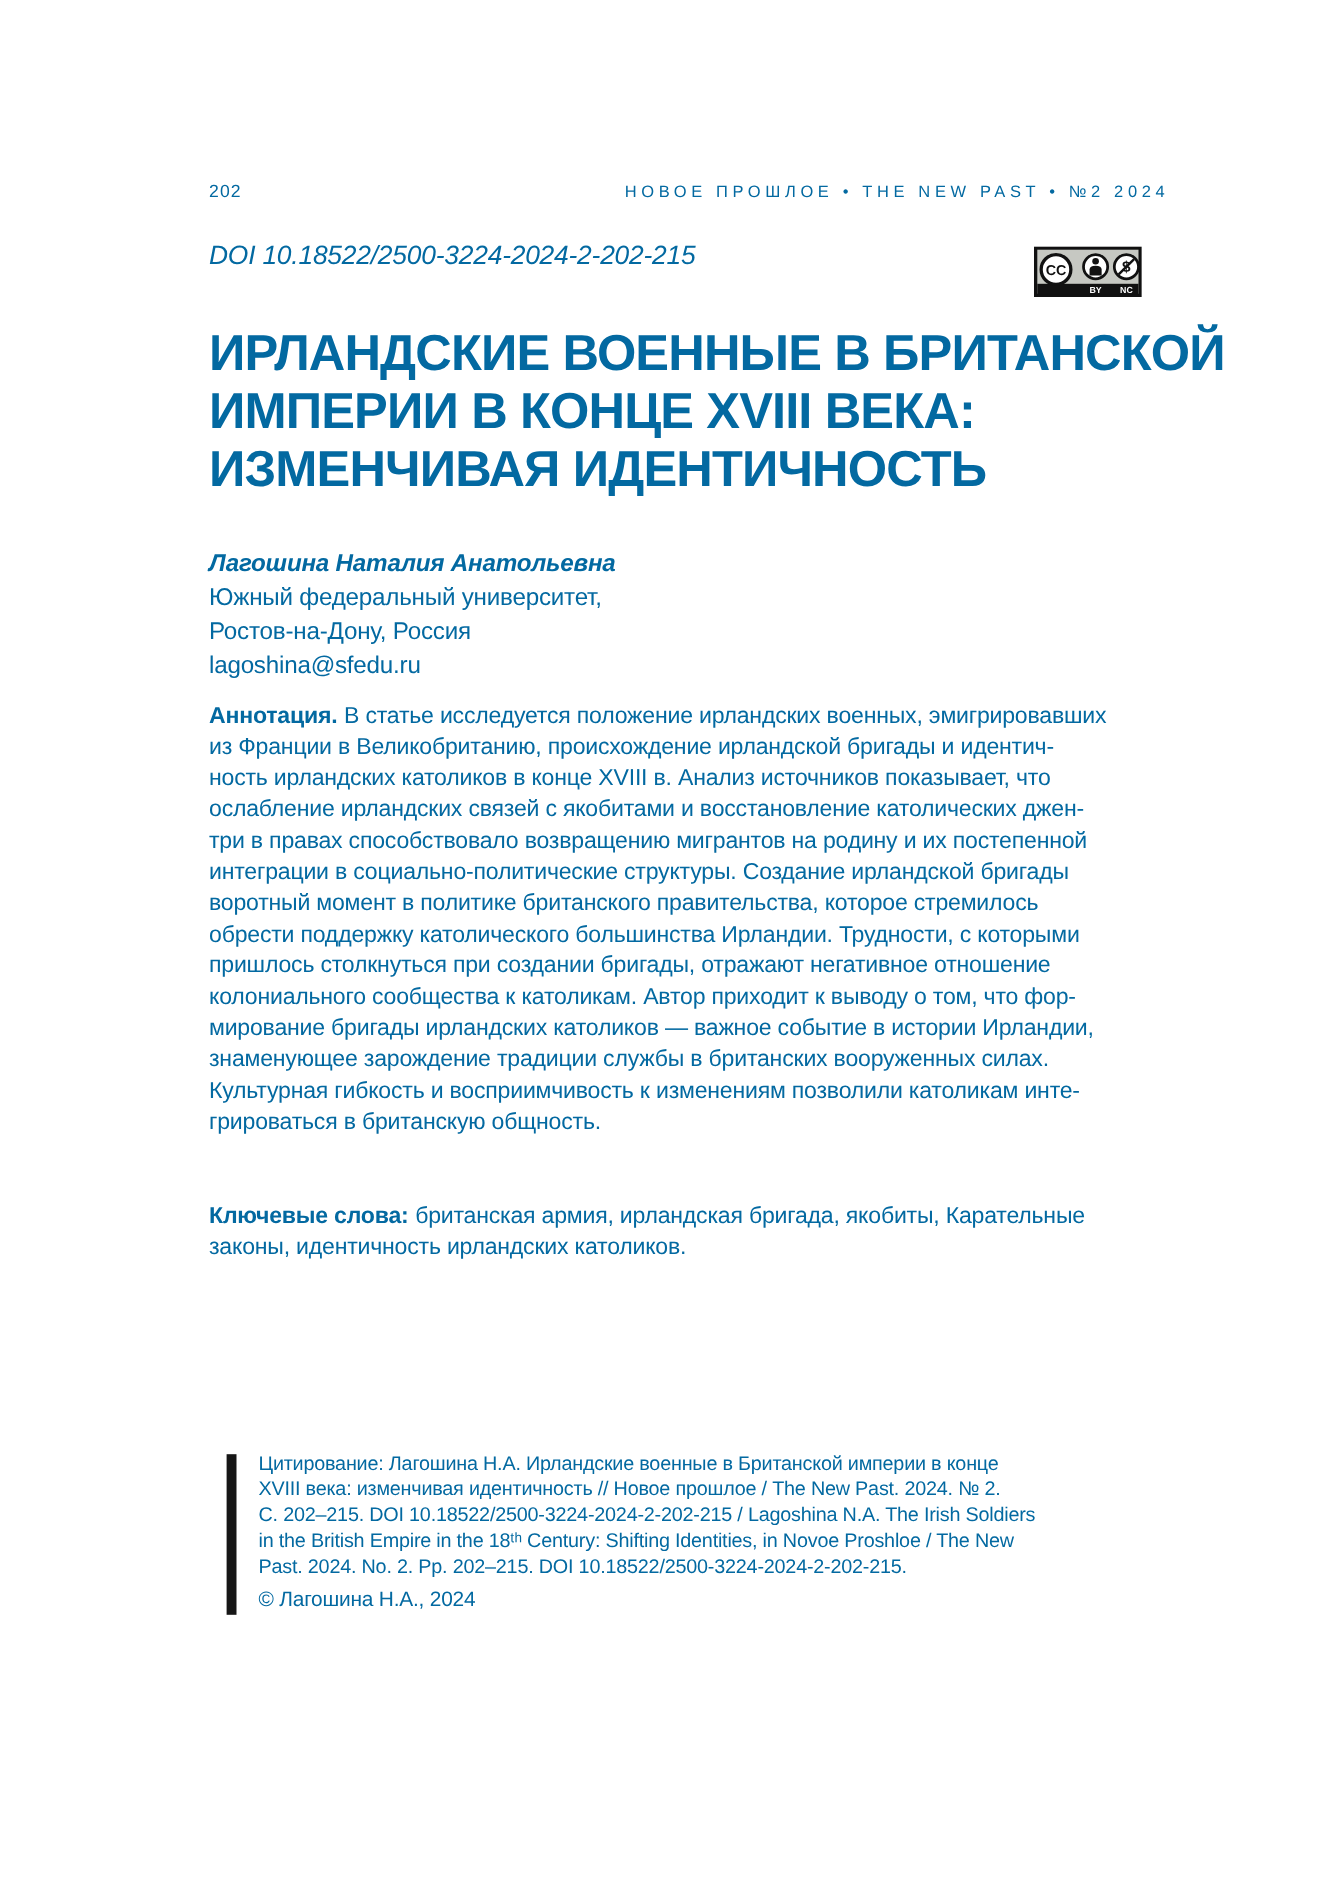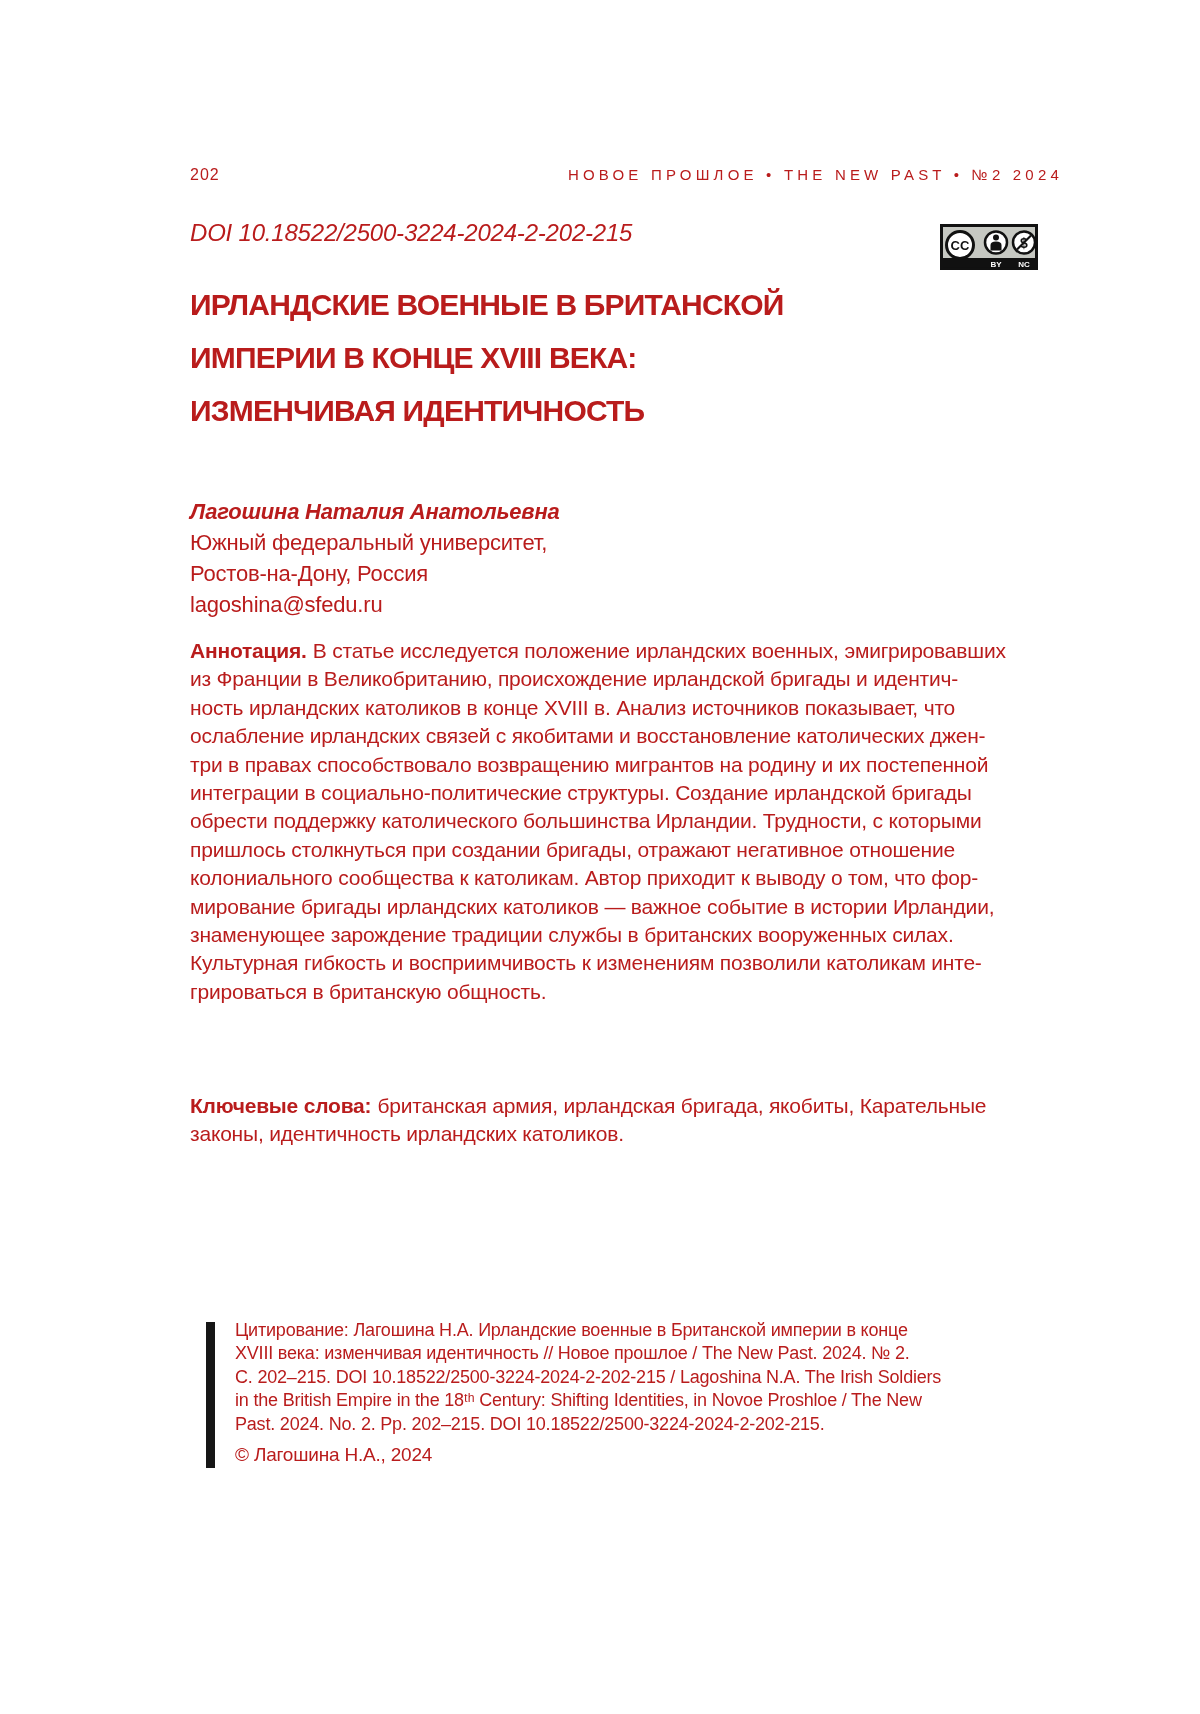--- a/index.html
+++ b/index.html
@@ -1,39 +1,39 @@
 <!DOCTYPE html>
 <html><head>
 <meta charset="utf-8">
 <style>
   html,body{margin:0;padding:0;background:#ffffff;}
   .page{
     position:relative;
     width:1200px;height:1714px;
     background:#ffffff;
-    color:#b91c1c;
+    color:#0369a1;
     font-family:"Liberation Sans","DejaVu Sans",sans-serif;
     overflow:hidden;
   }
   .header{
     position:absolute;top:166px;left:190px;width:873px;
     display:flex;justify-content:space-between;align-items:baseline;
     font-size:15px;
   }
   .page-num{letter-spacing:1px;font-size:16px;}
   .journal{letter-spacing:4.2px;font-size:15px;white-space:nowrap;}
   .meta{
     position:absolute;top:218px;left:190px;
     font-style:italic;font-size:24px;line-height:30px;
     letter-spacing:-0.2px;
   }
   .badge{position:absolute;left:940px;top:224px;width:98px;height:46px;}
   .title{
-    position:absolute;top:278px;left:190px;width:885px;
-    font-weight:700;font-size:30px;line-height:53px;letter-spacing:-0.8px;
+    position:absolute;top:294px;left:190px;width:885px;
+    font-weight:700;font-size:46px;line-height:53px;letter-spacing:-0.8px;
     white-space:nowrap;
   }
   .author{
     position:absolute;top:496px;left:190px;
     font-size:22px;line-height:31px;letter-spacing:-0.2px;
   }
   .author .name{font-weight:700;font-style:italic;}
   .abstract{
     position:absolute;top:637px;left:190px;width:890px;
     font-size:21px;line-height:28.4px;letter-spacing:-0.2px;
@@ -104,20 +104,21 @@
     <span class="line">lagoshina@sfedu.ru</span>
   </div>
 
   <div class="abstract">
     <span class="line"><span class="inline-label">Аннотация.</span><span>В статье исследуется положение ирландских военных, эмигрировавших</span></span>
     <span class="line">из Франции в Великобританию, происхождение ирландской бригады и идентич-</span>
     <span class="line">ность ирландских католиков в конце XVIII в. Анализ источников показывает, что</span>
     <span class="line">ослабление ирландских связей с якобитами и восстановление католических джен-</span>
     <span class="line">три в правах способствовало возвращению мигрантов на родину и их постепенной</span>
     <span class="line">интеграции в социально-политические структуры. Создание ирландской бригады</span>
+    <span class="line">воротный момент в политике британского правительства, которое стремилось</span>
     <span class="line">обрести поддержку католического большинства Ирландии. Трудности, с которыми</span>
     <span class="line">пришлось столкнуться при создании бригады, отражают негативное отношение</span>
     <span class="line">колониального сообщества к католикам. Автор приходит к выводу о том, что фор-</span>
     <span class="line">мирование бригады ирландских католиков — важное событие в истории Ирландии,</span>
     <span class="line">знаменующее зарождение традиции службы в британских вооруженных силах.</span>
     <span class="line">Культурная гибкость и восприимчивость к изменениям позволили католикам инте-</span>
     <span class="line">грироваться в британскую общность.</span>
   </div>
 
   <div class="kw">

